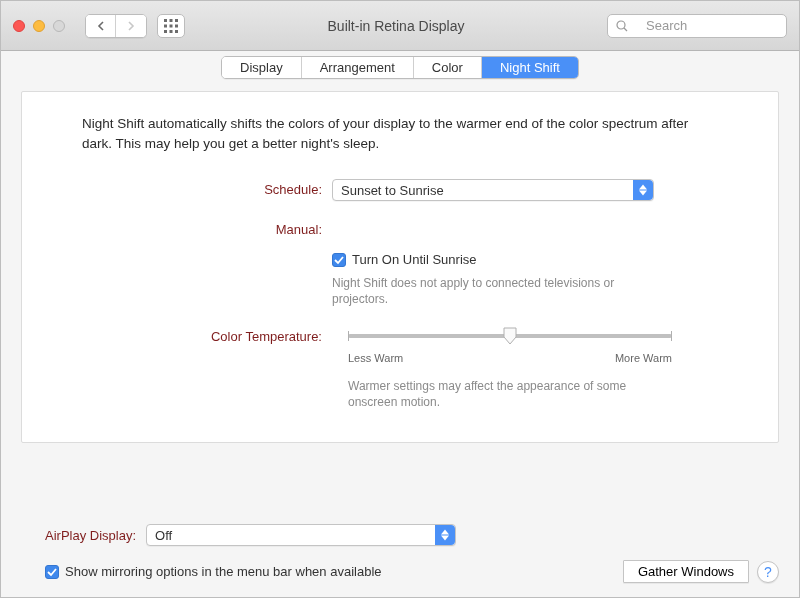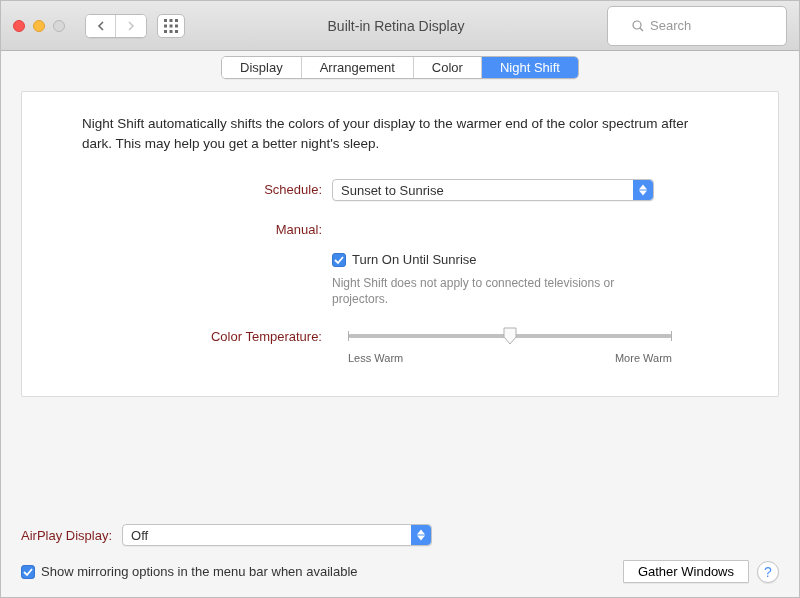--- a/index.html
+++ b/index.html
@@ -56,27 +56,27 @@
       width: 28px; height: 24px;
       background: #fff;
       border: 1px solid #bcbcbc;
       border-radius: 5px;
       display: flex; align-items: center; justify-content: center;
       cursor: pointer;
     }
     .grid-btn svg { width: 14px; height: 14px; }
     .title { flex: 1; text-align: center; font-size: 14px; color: #4a4a4a; }
     .search-box {
-      width: 180px; height: 40px;
+      width: 180px; height: 24px;
       background: #fff;
       border: 1px solid #bcbcbc;
       border-radius: 5px;
       display: flex; align-items: center;
-      padding: 0 24px;
-      gap: 6px;
+      padding: 0 8px;
+      gap: 18px;
       color: #888;
     }
     .search-box input {
       border: none; outline: none; background: transparent;
       font-size: 13px; color: #333; width: 100%;
     }
     .search-box input::placeholder { color: #999; }
     .search-box svg { width: 12px; height: 12px; flex-shrink: 0; }
 
     .content {
@@ -238,20 +238,21 @@
     .slider-help {
       color: #8b8b8b;
       font-size: 12px;
       line-height: 1.35;
       margin-top: 14px;
     }
 
     .footer {
       margin-top: auto;
       padding-top: 16px;
+      margin-left: 24px;
     }
     .airplay-row {
       display: flex;
       align-items: center;
       gap: 10px;
       margin-bottom: 14px;
     }
     .airplay-row .form-label { text-align: left; padding-top: 0; }
     .airplay-row .select { width: 310px; }
 
@@ -381,20 +382,21 @@
             <div class="slider-thumb">
               <svg viewBox="0 0 16 18">
                 <path d="M2 1 L14 1 L14 10 L8 17 L2 10 Z" fill="#fafafa" stroke="#b0b0b0" stroke-width="1"></path>
               </svg>
             </div>
           </div>
           <div class="slider-labels">
             <span>Less Warm</span>
             <span>More Warm</span>
           </div>
+          <div class="slider-help">Warmer settings may affect the appearance of some onscreen motion.</div>
         </div>
 
       </div>
     </div>
 
     <div class="footer">
       <div class="airplay-row">
         <div class="form-label">AirPlay Display:</div>
         <div class="select">
           <span>Off</span>

